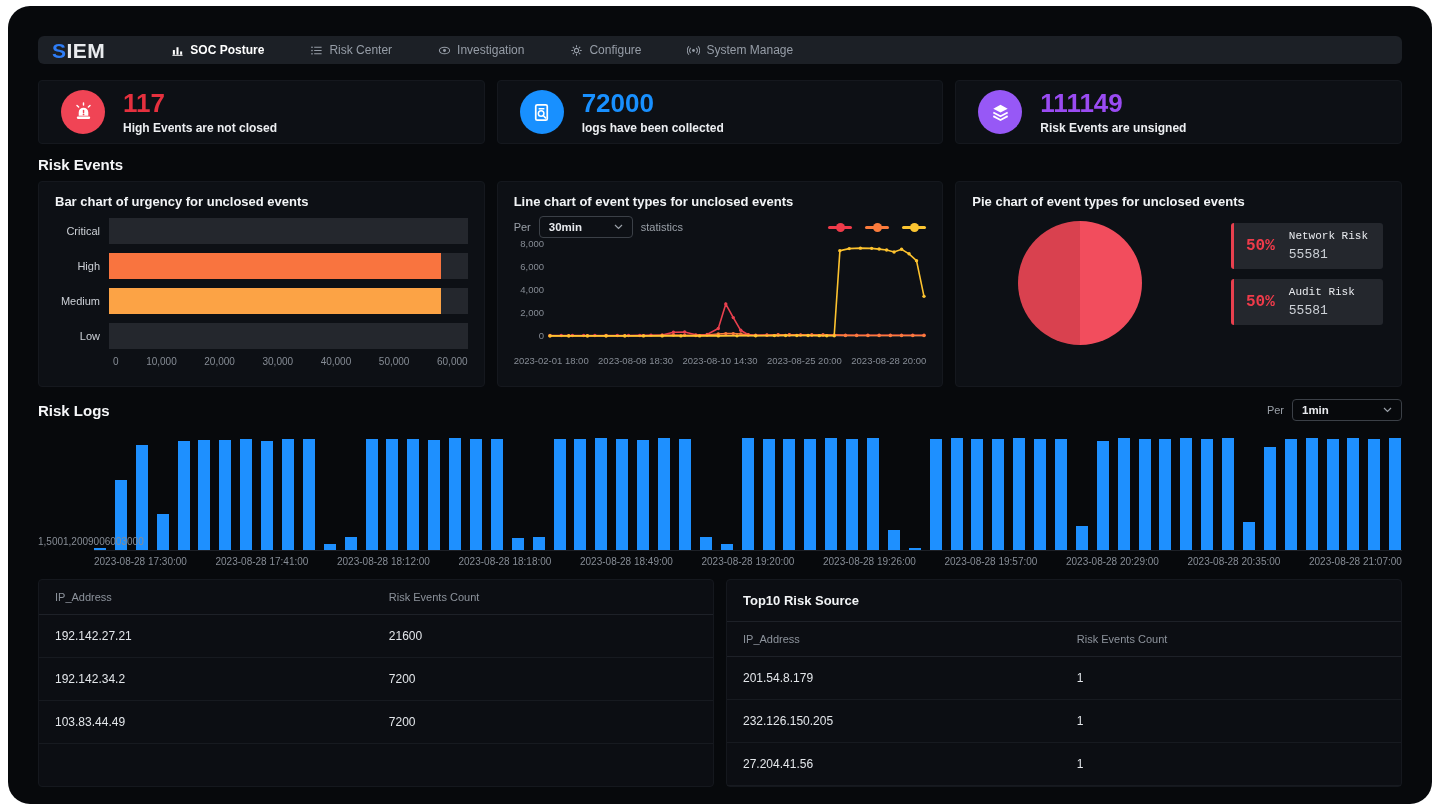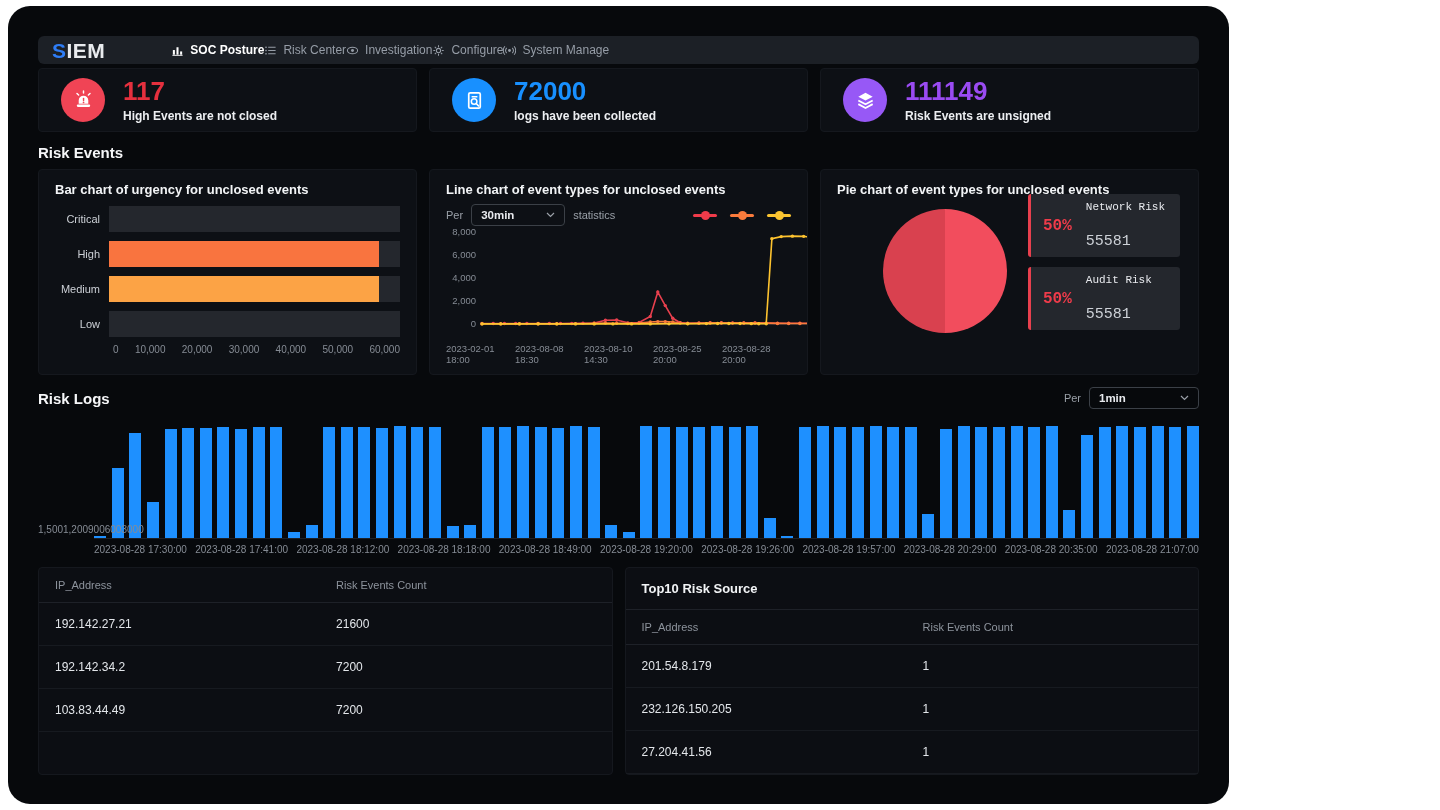--- a/index.html
+++ b/index.html
@@ -1,43 +1,43 @@
 <!DOCTYPE html>
 <html><head>
 <meta charset="utf-8">
 <style>
   * { box-sizing: border-box; }
   body {
     margin: 0; width: 1440px; height: 810px; background: #ffffff;
     font-family: "Liberation Sans", sans-serif; position: relative;
   }
   .frame {
-    position: absolute; left: 8px; top: 6px; width: 1221px; height: 798px;
+    position: absolute; left: 8px; top: 6px; width: 1424px; height: 798px;
     background: #07090c; border-radius: 22px; overflow: hidden; padding: 0 30px;
   }
   
   .topnav {
     margin-top: 30px; height: 28px; background: #1c2026; border-radius: 6px;
     display: flex; align-items: center; padding: 0 14px;
   }
   .logo { font-size: 21px; font-weight: 800; color: #e9ebee; letter-spacing: .5px; line-height: 1; }
   .logo .accent { color: #2e7df6; }
-  .nav-items { display: flex; margin-left: 66px; }
+  .nav-items { display: flex; gap: 46px; margin-left: 66px; }
   .nav-item { display: flex; align-items: center; gap: 6px; font-size: 12px; color: #969da7; cursor: pointer; }
   .nav-item.active { color: #ffffff; font-weight: 700; }
   .nav-item svg { display: block; }
   
   .section-head { display: flex; justify-content: space-between; align-items: center; margin-top: 12px; }
   .section-title { font-size: 15px; font-weight: 700; color: #f5f6f8; }
   .range-btn {
     font-size: 10.5px; color: #ced2d9; border: 1px solid #3b4047; border-radius: 4px;
     padding: 4px 12px; background: transparent; cursor: pointer;
   }
   
-  .stats { display: grid; grid-template-columns: 1fr 1fr 1fr; gap: 12px; margin-top: 4px; }
+  .stats { display: grid; grid-template-columns: 1fr 1fr 1fr; gap: 12px; margin-top: 16px; }
   .stat-card {
     background: #0d1015; border: 1px solid #15181e; border-radius: 4px;
     display: flex; align-items: center; gap: 18px; padding: 10px 22px; height: 64px;
   }
   .stat-icon { width: 44px; height: 44px; border-radius: 50%; display: flex; align-items: center; justify-content: center; flex: none; }
   .stat-value { font-size: 26px; font-weight: 800; line-height: 1; }
   .stat-label { font-size: 12px; font-weight: 700; color: #eceef1; margin-top: 5px; }
   
   .charts { display: grid; grid-template-columns: 1fr 1fr 1fr; gap: 12px; margin-top: 8px; }
   .panel { background: #0d1015; border: 1px solid #15181e; border-radius: 4px; padding: 12px 16px; height: 206px; overflow: hidden; }
@@ -60,21 +60,21 @@
   .leg .lbar { position: absolute; top: 3px; left: 0; right: 0; height: 3px; border-radius: 2px; }
   .leg .ldot { position: absolute; top: 0; left: 8px; width: 9px; height: 9px; border-radius: 50%; }
   .line-xlabels { display: flex; justify-content: space-between; font-size: 9.5px; color: #868c95; margin-top: 1px; }
   
   .pie-wrap { display: flex; align-items: center; margin-top: 12px; }
   .pie { width: 124px; height: 124px; border-radius: 50%; margin-left: 46px; }
   .pie-legend { margin-left: auto; display: flex; flex-direction: column; gap: 10px; margin-right: 2px; margin-top: -18px; font-family: Liberation Mono, monospace; }
   .pleg { display: flex; align-items: center; background: #24272d; border-left: 3px solid #e8404e; border-radius: 3px; padding: 7px 12px; width: 152px; }
   .pleg-pct { font-size: 16px; font-weight: 800; color: #ef3b4a; margin-right: 14px; }
   .pleg-name { font-size: 11px; color: #e8eaee; }
-  .pleg-count { font-size: 15px; color: #cdd1d7; margin-top: 20px; }
+  .pleg-count { font-size: 13px; color: #cdd1d7; margin-top: 5px; }
   
   .logs-chart { display: flex; height: 120px; margin-top: 10px; }
   .logs-y { width: 56px; display: flex; flex-direction: row; justify-content: space-between; align-items: flex-end; padding-right: 10px; font-size: 10px; color: #868c95; line-height: 10px; transform: translateY(-4px); flex: none; }
   .logs-bars { flex: 1; display: flex; align-items: flex-end; justify-content: space-between; border-bottom: 1px solid #1d2026; }
   .log-bar { width: 12px; background: #1e90ff; }
   .logs-x { display: flex; justify-content: space-between; margin-left: 56px; font-size: 10px; color: #868c95; margin-top: 5px; }
   
   .tables { display: grid; grid-template-columns: 1fr 1fr; gap: 12px; margin-top: 12px; }
   .table-panel { background: #0c0e13; border: 1px solid #15181e; border-radius: 4px; }
   .table-title { padding: 13px 16px; font-size: 13px; font-weight: 700; color: #f2f4f6; border-bottom: 1px solid #1e2128; }

